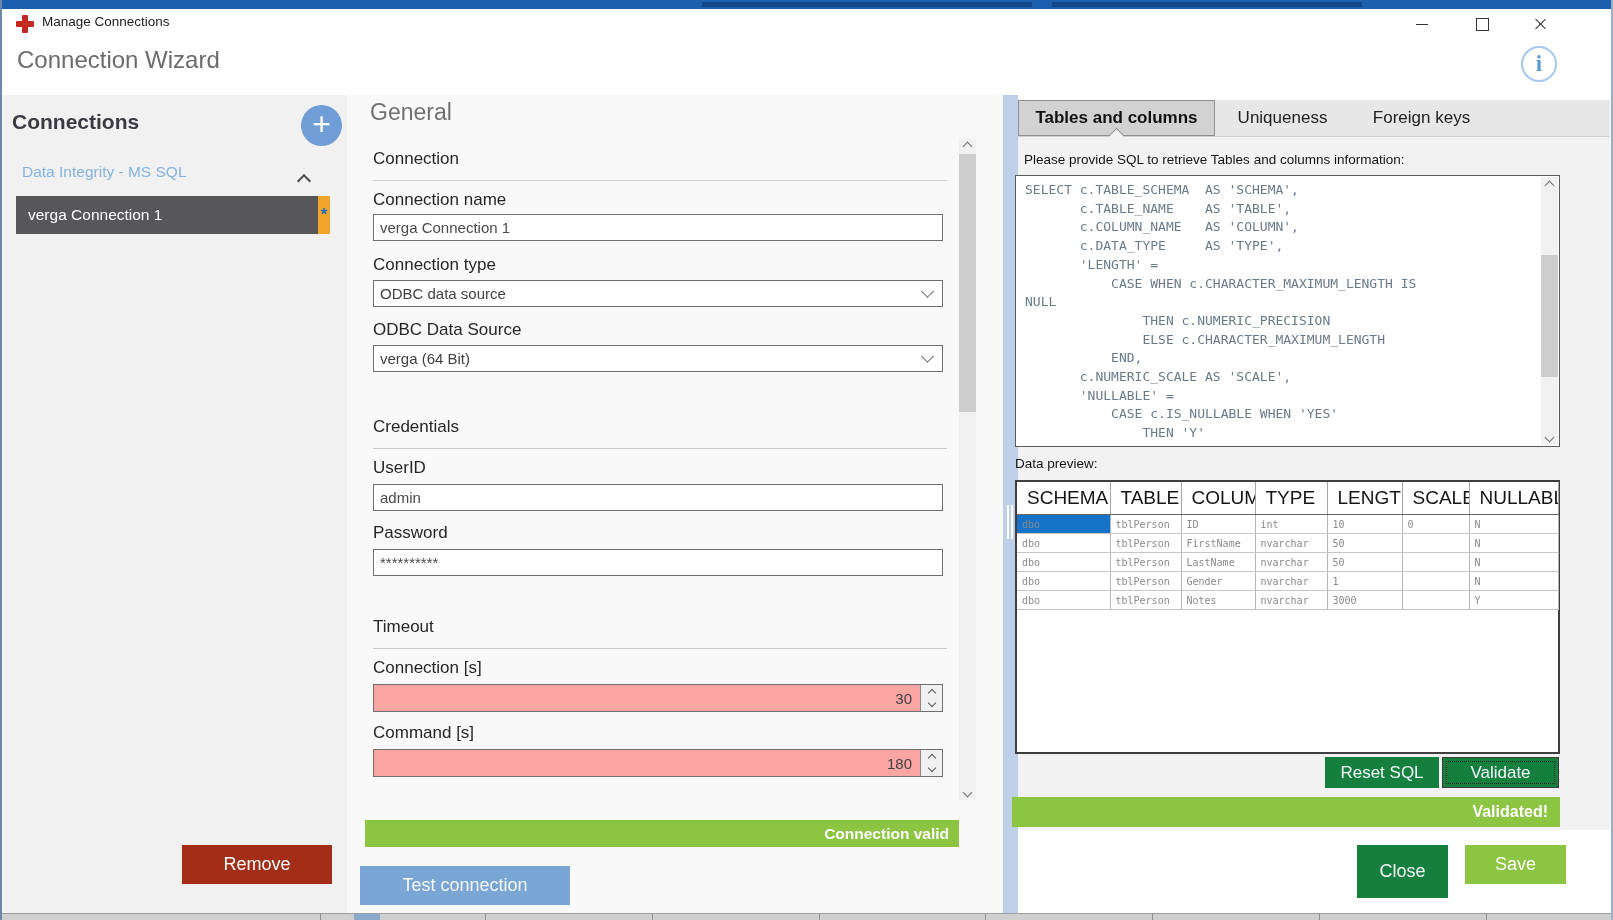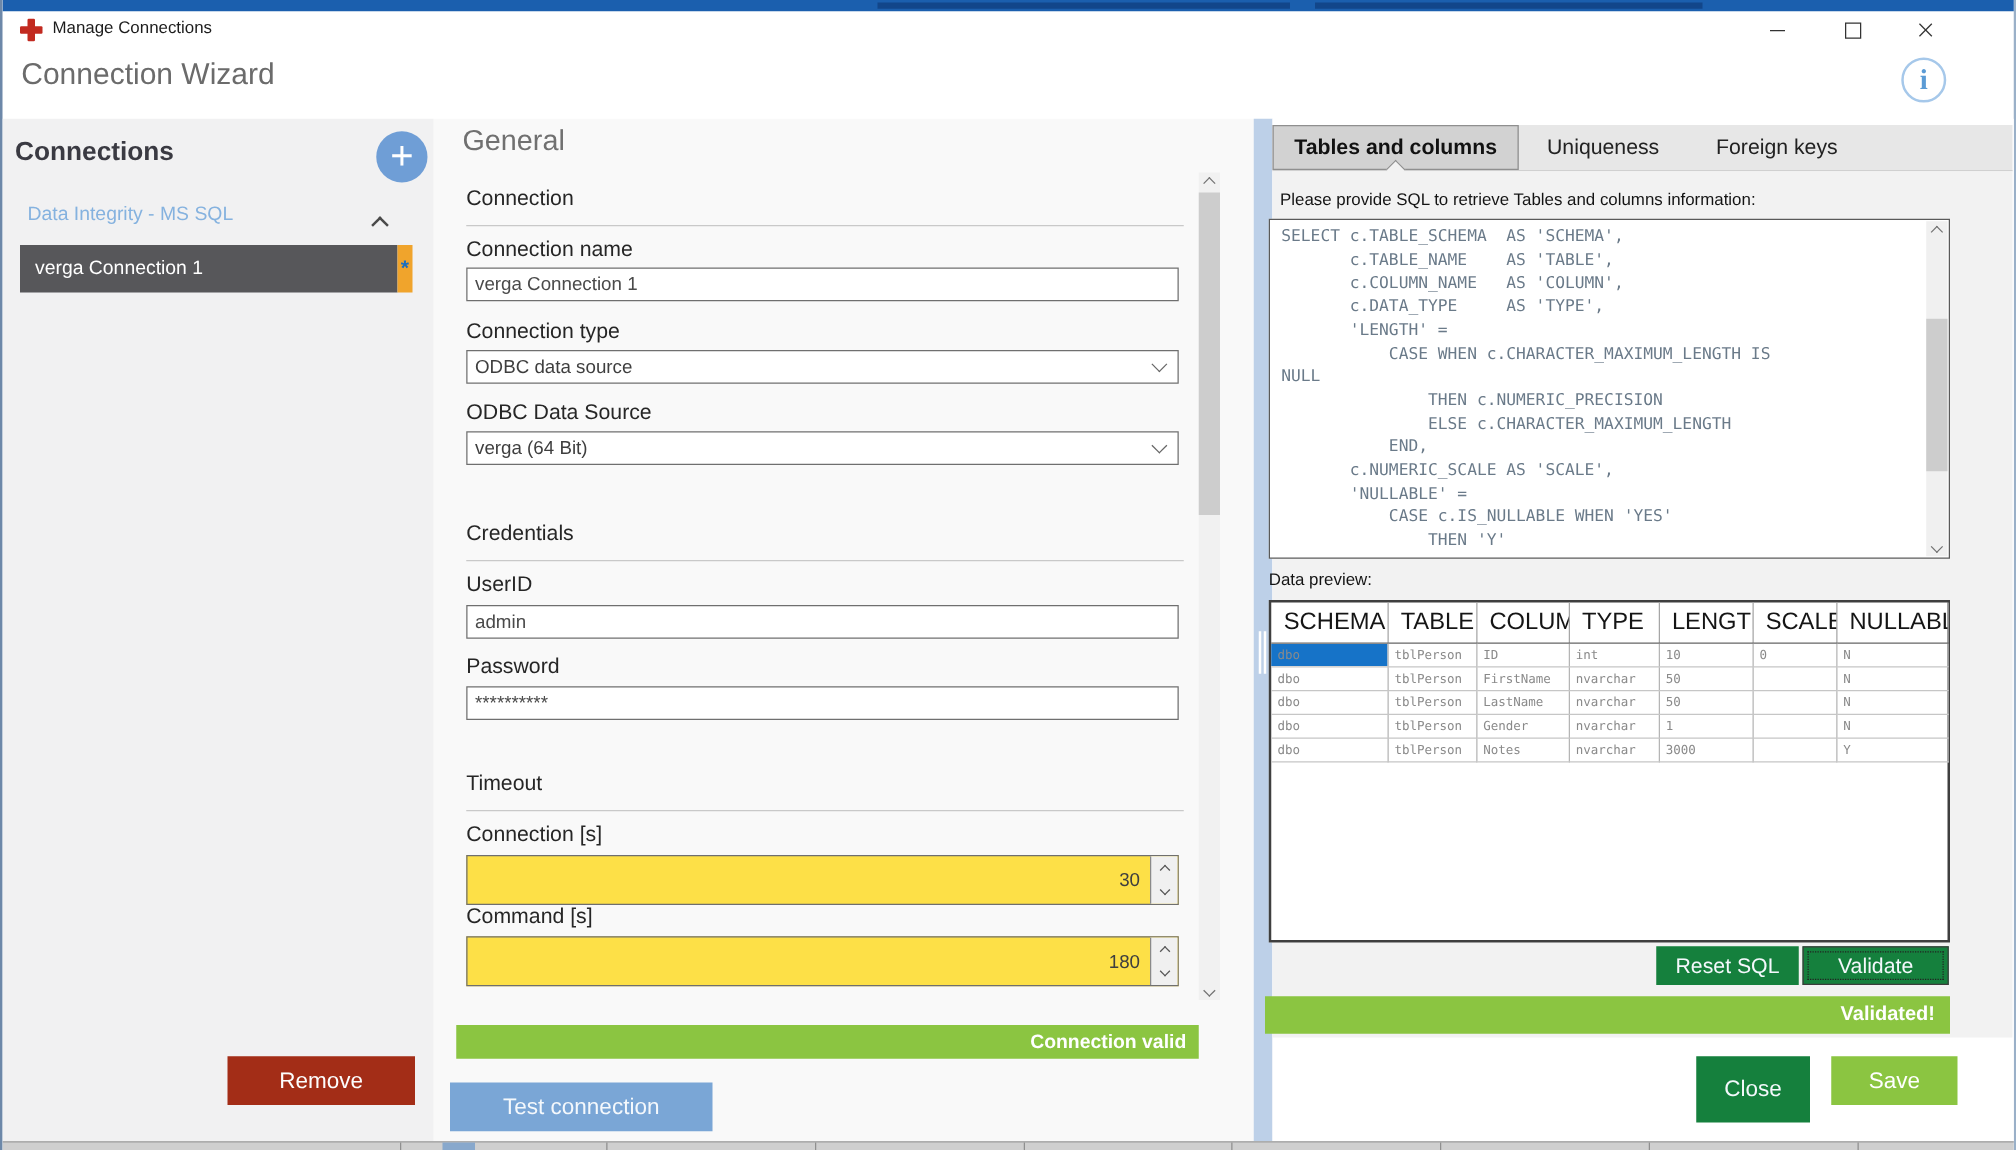--- a/index.html
+++ b/index.html
@@ -47,21 +47,21 @@
   #form-panel{left:345px;top:95px;width:656px;height:818px;background:#f9f9f9;}
   #general-title{font-size:23px;color:#707070;}
   .section-h{width:574px;font-size:17px;color:#262626;padding-bottom:11px;border-bottom:1px solid #c9c9c9;}
   .f-label{font-size:17px;color:#262626;}
   .t-input{width:570px;height:27px;border:1px solid #6f6f6f;background:#fff;font-family:"Liberation Sans",sans-serif;
     font-size:15px;color:#4a4a4a;padding:0 6px;box-sizing:border-box;outline:none;}
   .combo{width:570px;height:27px;border:1px solid #6f6f6f;background:#fff;display:flex;align-items:center;
     justify-content:space-between;padding:0 10px 0 6px;box-sizing:border-box;cursor:pointer;}
   .combo .val{font-size:15px;color:#3f3f3f;}
   .cv{width:8px;height:8px;border-right:1.5px solid #666;border-bottom:1.5px solid #666;transform:rotate(45deg);margin-top:-4px;}
-  .numwrap{width:570px;height:40px;border:1px solid #6f6f6f;background:#fde047;display:flex;box-sizing:border-box;}
+  .numwrap{width:570px;height:28px;border:1px solid #6f6f6f;background:#fca5a5;display:flex;box-sizing:border-box;}
   .numwrap input{flex:1;border:none;outline:none;text-align:right;font-family:"Liberation Sans",sans-serif;
     font-size:15px;color:#3f3f3f;padding:0 8px;background:transparent;}
   .spinner{width:21px;border-left:1px solid #8a8a8a;background:#f0f0f0;display:flex;flex-direction:column;}
   .spinner div{flex:1;display:flex;align-items:center;justify-content:center;cursor:pointer;}
   .sa{width:5px;height:5px;border-right:1.2px solid #555;border-bottom:1.2px solid #555;}
   .sa.up{transform:rotate(-135deg);margin-top:3px;}
   .sa.dn{transform:rotate(45deg);margin-bottom:3px;}
   .greenbar{background:#8bc541;color:#fff;font-weight:bold;display:flex;align-items:center;justify-content:flex-end;}
   #conn-valid-bar{left:363px;top:820px;width:594px;height:27px;font-size:15.5px;padding-right:10px;box-sizing:border-box;}
   #test-btn{left:358px;top:866px;width:210px;height:39px;background:#7aa6d6;color:#f4f8fc;font-size:18px;

